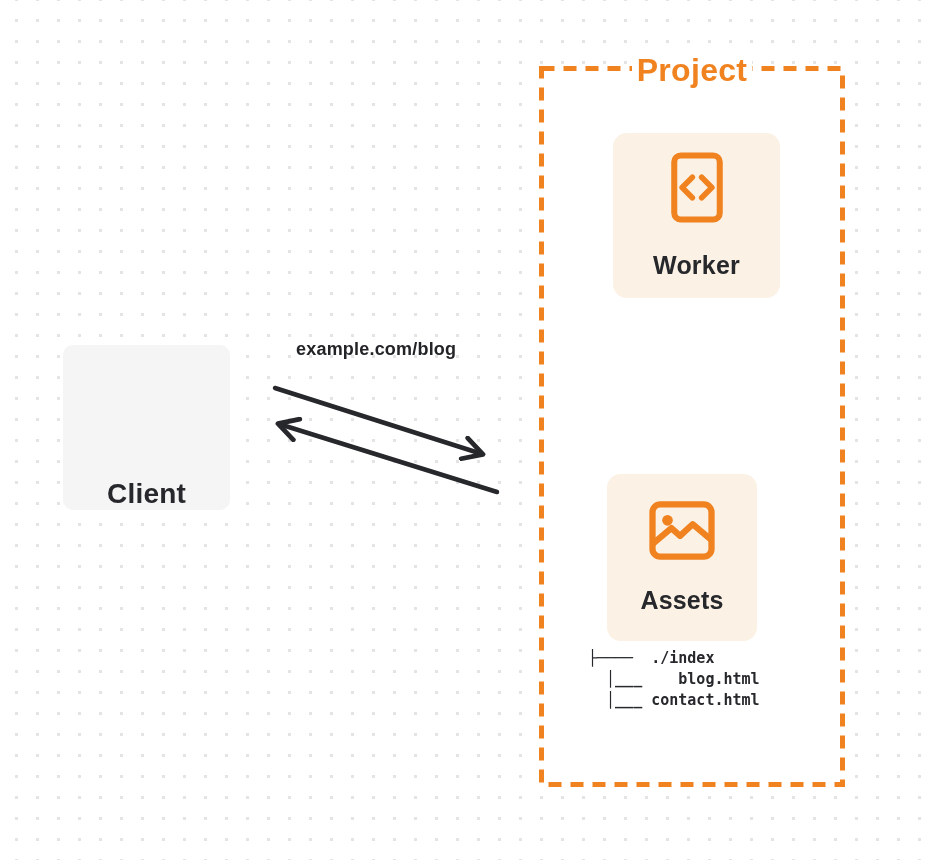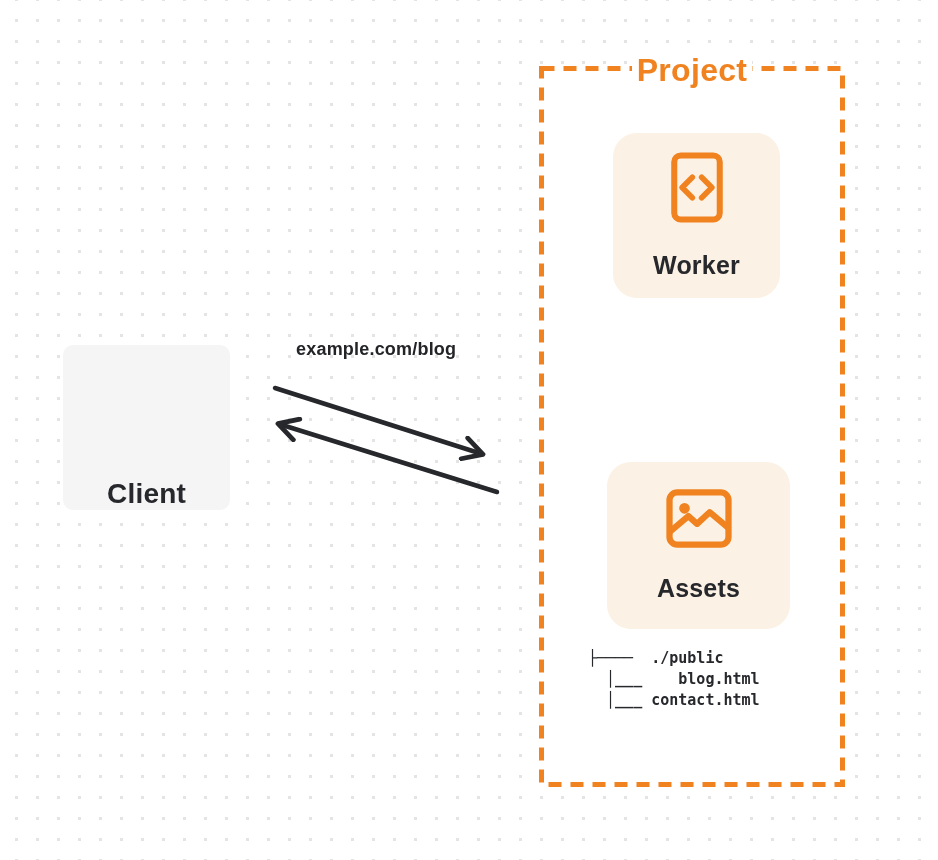--- a/index.html
+++ b/index.html
@@ -73,26 +73,26 @@
     padding: 0 5px;
     font-size: 32px; font-weight: 700;
     color: #f0821f;
     letter-spacing: 0.3px;
   }
 
   
   .card {
     position: absolute;
     background: #fbf1e4;
-    border-radius: 24px;
+    border-radius: 14px;
     display: flex; flex-direction: column;
     align-items: center; justify-content: center;
   }
   .card-worker { left: 74px; top: 67px; width: 167px; height: 165px; gap: 28px; }
-  .card-assets { left: 68px; top: 396px; width: 183px; height: 167px; gap: 26px; }
+  .card-assets { left: 68px; top: 408px; width: 150px; height: 167px; gap: 26px; }
   .card .card-label {
     font-size: 25px; font-weight: 700; color: #26282c;
     letter-spacing: 0.2px;
   }
   .card .icon { display: block; }
 
   
   .file-tree {
     position: absolute;
     left: 49px; top: 582px;
@@ -146,16 +146,16 @@
 
     <div class="card card-assets">
       <svg class="icon" width="66" height="59" viewBox="0 0 68 61">
         <rect x="3.5" y="3.5" width="61" height="54" rx="8" fill="none" stroke="#f0821f" stroke-width="6.5"></rect>
         <circle cx="19" cy="20" r="5.5" fill="#f0821f"></circle>
         <polyline points="4,44 23,28 32,36 45,24 64,40" fill="none" stroke="#f0821f" stroke-width="6.5" stroke-linejoin="round"></polyline>
       </svg>
       <div class="card-label">Assets</div>
     </div>
 
-    <pre class="file-tree"><span>├────  ./public</span><span>  │___    blog.html</span><span>  │___ contact.html</span></pre>
+    <pre class="file-tree"><span>├────  ./index</span><span>  │___    blog.html</span><span>  │___ contact.html</span></pre>
   </div>
 
 </div>
 
 </body></html>

